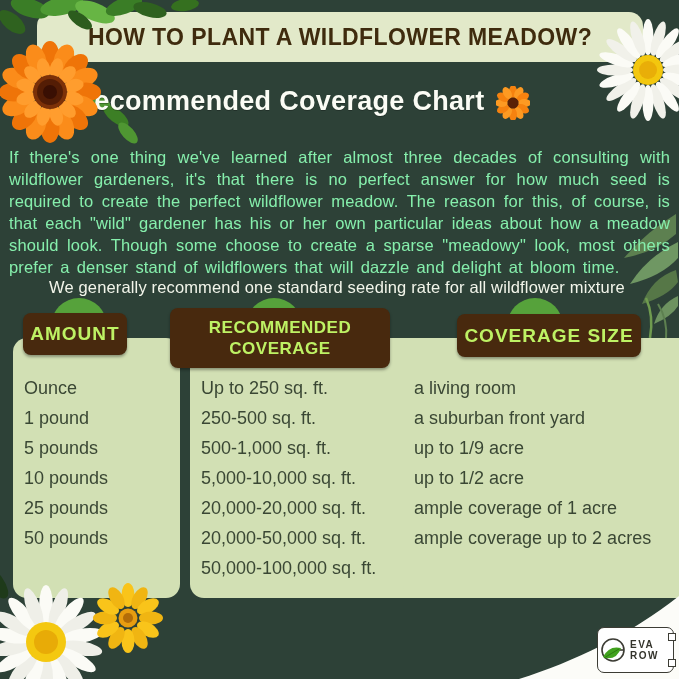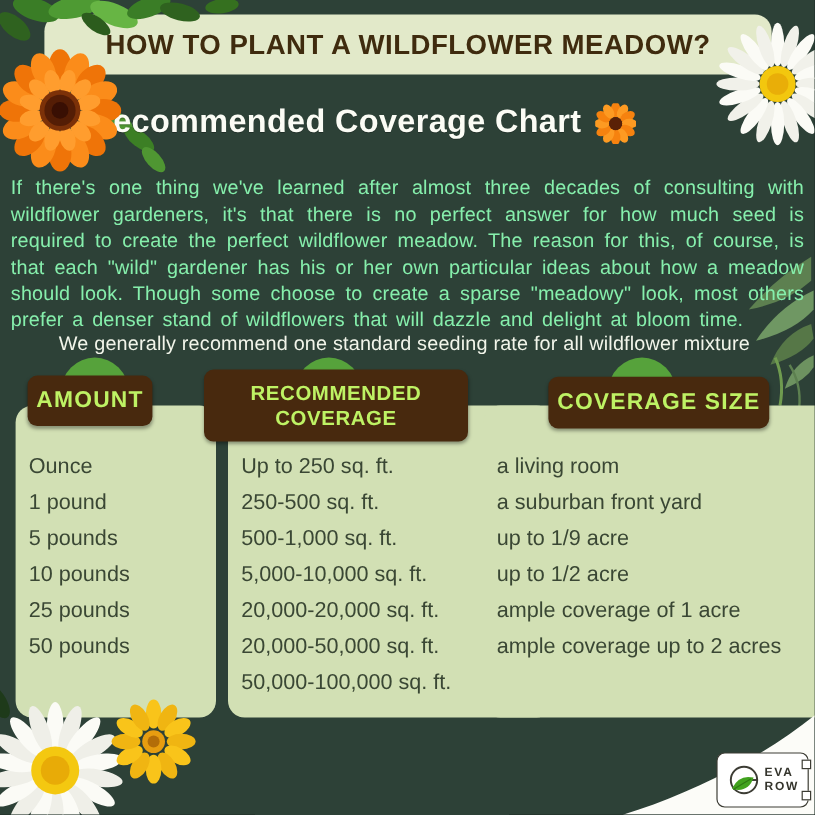--- a/index.html
+++ b/index.html
@@ -70,21 +70,21 @@
   #leaf-sprig{left:58px;top:78px;z-index:1;}
   #daisy-tr{left:592px;top:8px;}
   #subtitle-flower{position:relative;top:2px;}
   #euc-right{left:606px;top:212px;z-index:0;}
   #flowers-bl{left:-12px;top:555px;}
   #corner-blob{left:519px;top:594px;z-index:1;}
   
   .logo-box{
     position:absolute;left:597px;top:627px;width:75px;height:44px;z-index:3;
     background:#ffffff;border:1.5px solid #3c3c34;border-radius:7px;
-    display:flex;align-items:center;justify-content:center;gap:2px;
+    display:flex;align-items:center;justify-content:flex-start;gap:2px;
   }
   .logo-text{display:flex;flex-direction:column;line-height:11px;}
   .logo-text span{
     font-size:10px;font-weight:bold;color:#34342c;letter-spacing:1.5px;
   }
   .logo-notch{
     position:absolute;right:-3px;width:6px;height:6px;background:#fff;
     border:1.2px solid #3c3c34;
   }
   .notch-top{top:5px;} .notch-bottom{bottom:5px;}

